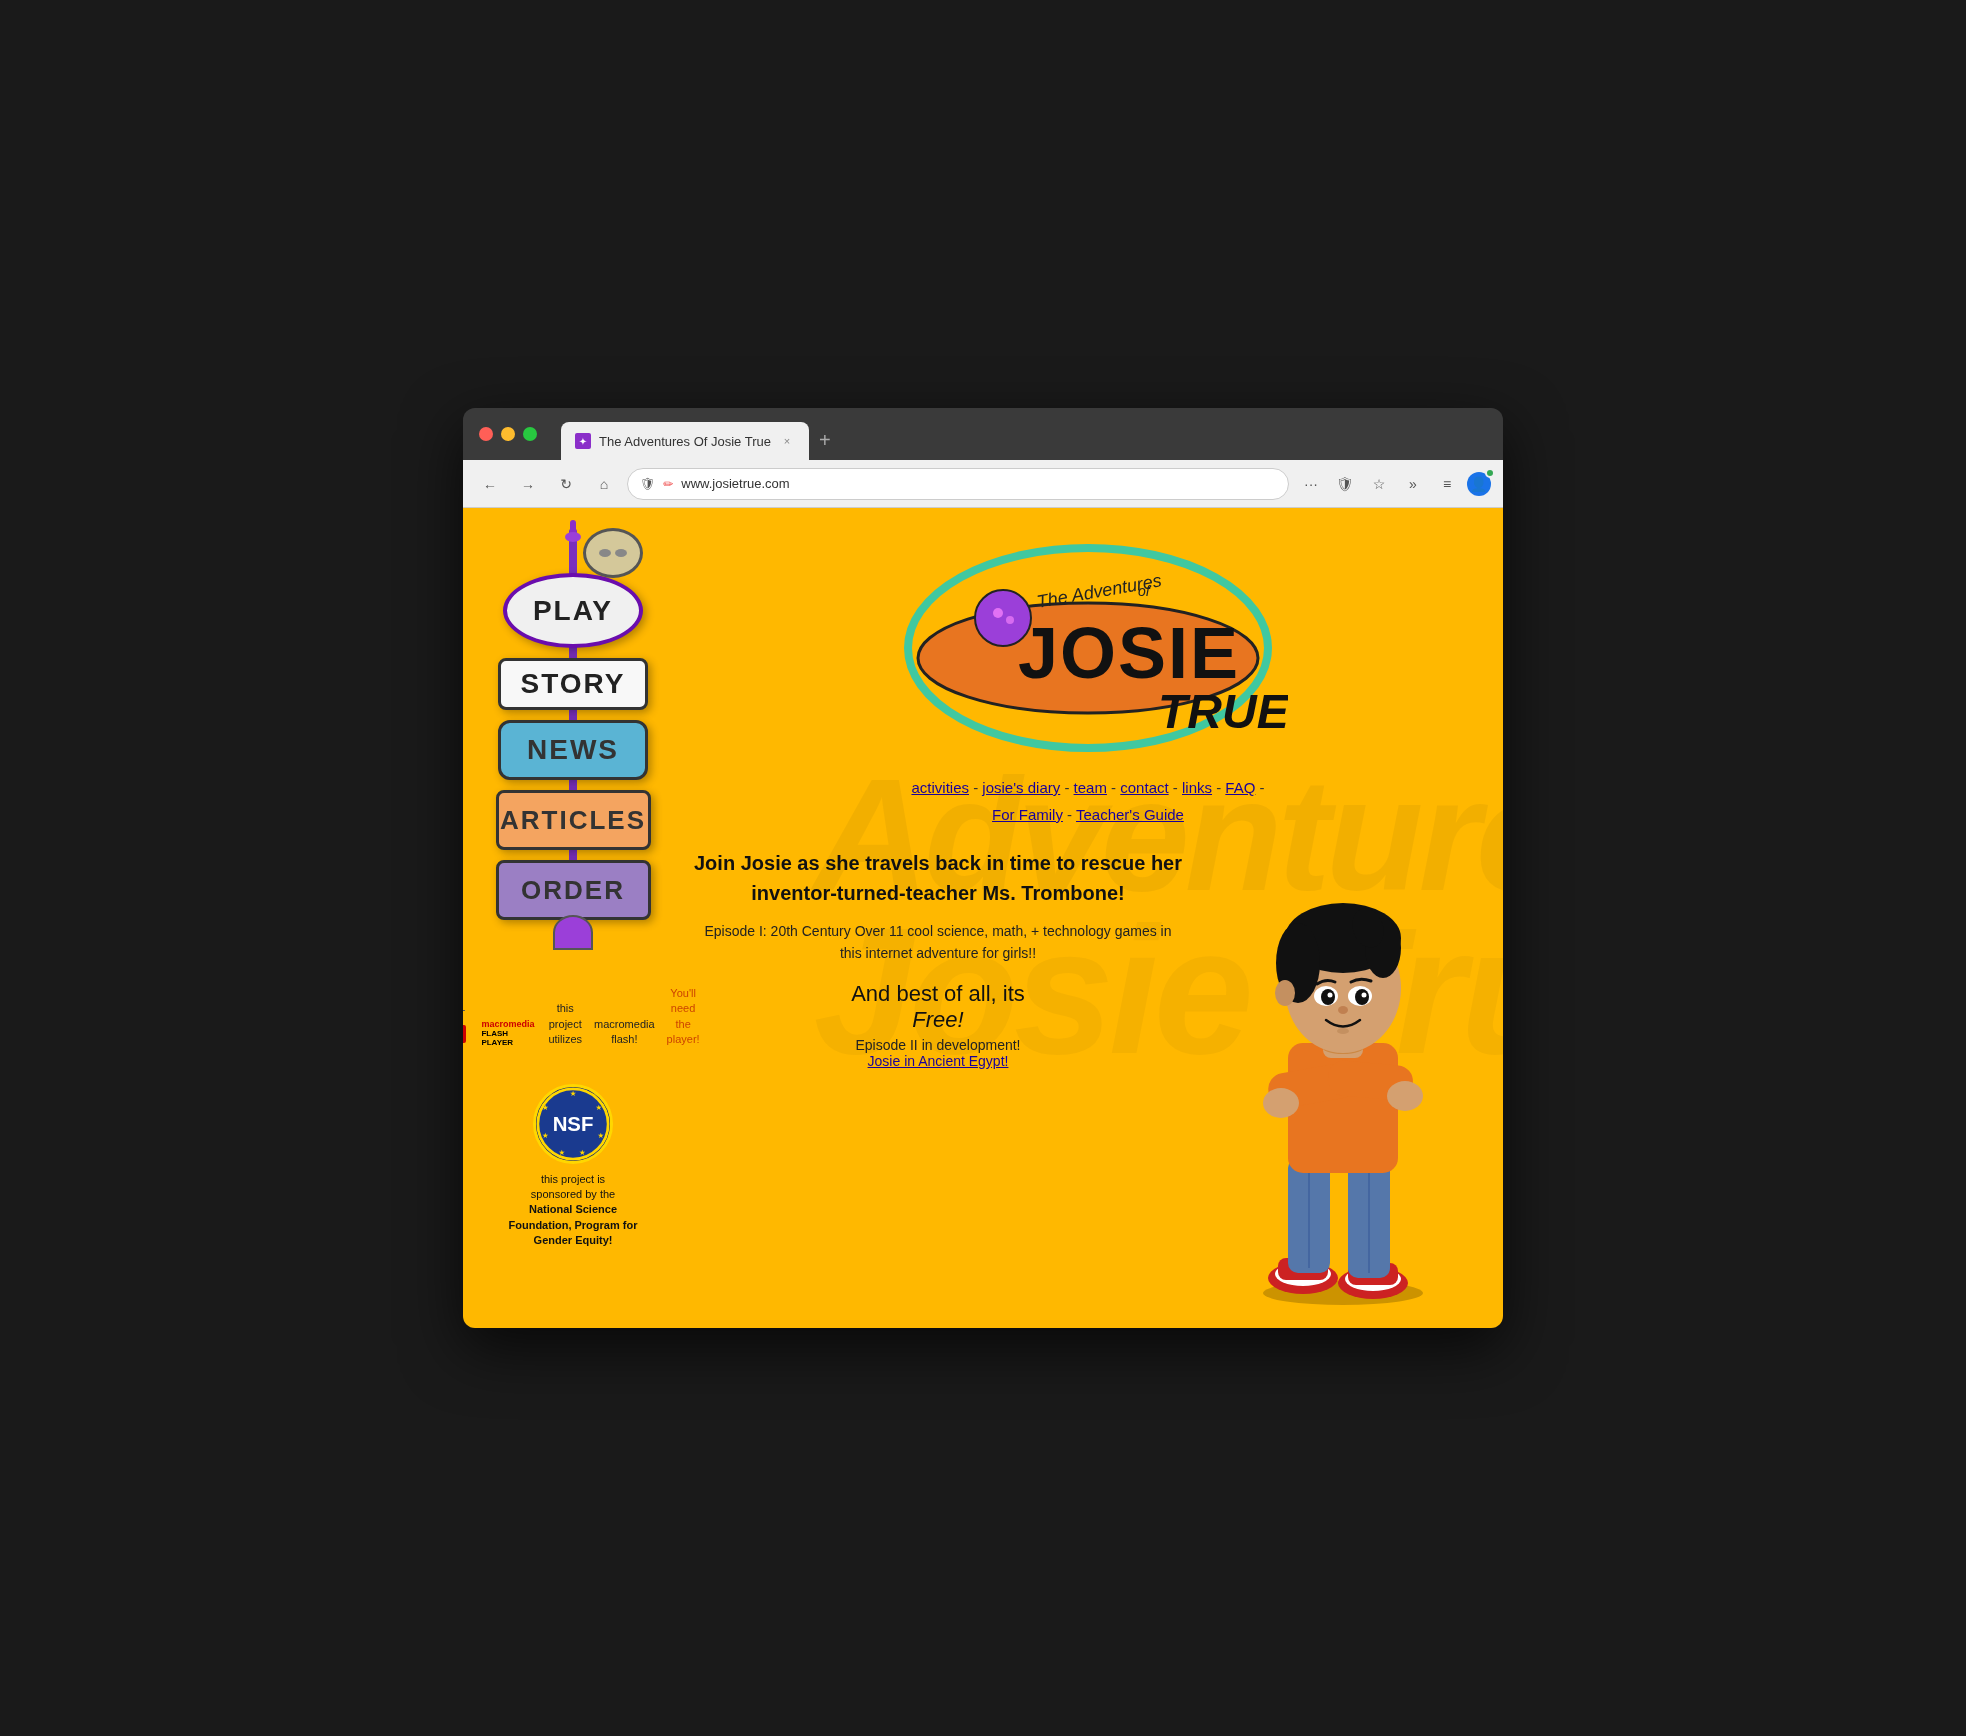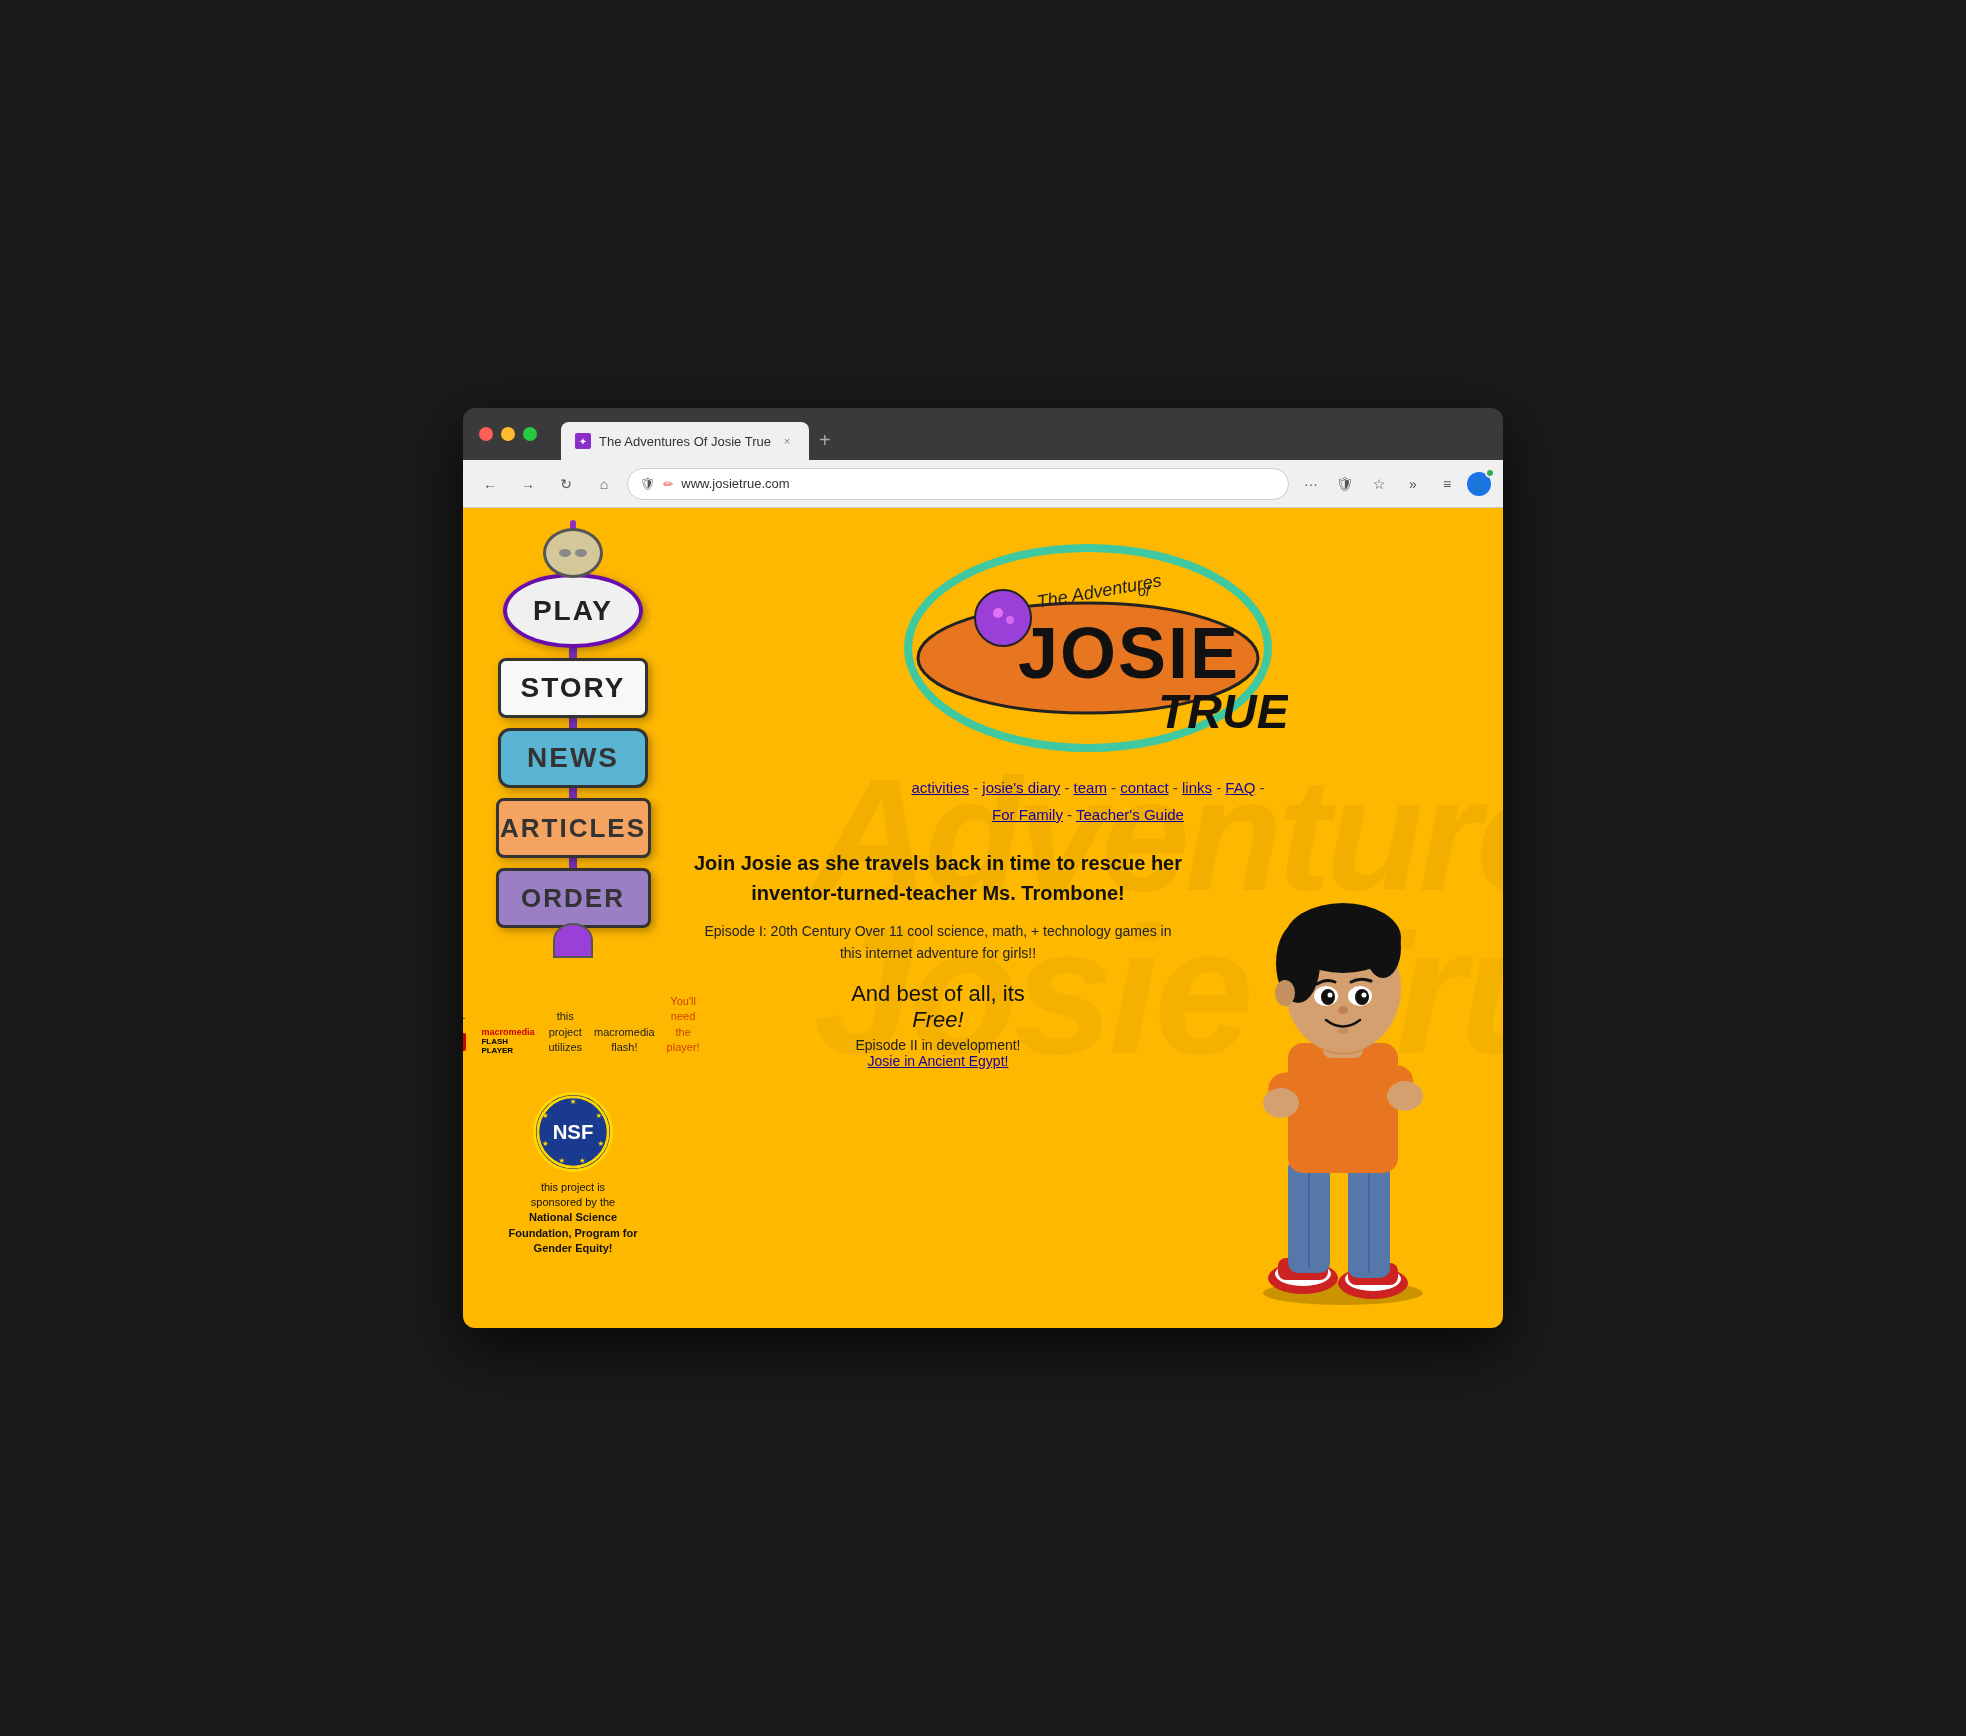--- a/index.html
+++ b/index.html
@@ -216,21 +216,21 @@
       color: #222;
       border: 4px solid #6a0dad;
       text-transform: uppercase;
       letter-spacing: 2px;
       position: relative;
       box-shadow: 3px 3px 8px rgba(0,0,0,0.3);
     }
 
     .btn-story {
       width: 150px;
-      height: 60px;
+      height: 52px;
       background: #f8f8f8;
       border-radius: 8px;
       display: flex;
       align-items: center;
       justify-content: center;
       font-size: 28px;
       font-weight: 900;
       font-family: 'Impact', 'Arial Black', sans-serif;
       color: #222;
       border: 3px solid #333;
@@ -547,21 +547,21 @@
     <div class="watermark">
       <span style="display:block; opacity:0.15; color:#b08000; font-family:Impact,sans-serif;">Adventures</span>
       <span style="display:block; opacity:0.12; color:#b08000; font-family:Impact,sans-serif; font-size:180px; margin-top:-40px;">Josie True</span>
     </div>
 
     <div class="sidebar">
       <div class="nav-stack">
 
         <div class="nav-btn-wrapper">
 
-          <div style="position:relative; display:flex; flex-direction:column; align-items:center;">
+          <div style="position:relative; display:flex; flex-direction:column; align-items:flex-end;">
 
             <div style="width:60px;height:50px;background:#d4c89a;border-radius:50%;border:3px solid #555;display:flex;align-items:center;justify-content:center;margin-bottom:-5px;position:relative;z-index:2;">
               <div style="width:12px;height:8px;background:#888;border-radius:50%;margin-right:4px;"></div>
               <div style="width:12px;height:8px;background:#888;border-radius:50%;"></div>
             </div>
 
             <div style="position:absolute;top:-8px;left:50%;transform:translateX(-50%);width:30px;height:20px;">
               <div style="width:6px;height:16px;background:#8b2fc9;margin:0 auto;border-radius:3px;"></div>
               <div style="width:16px;height:10px;background:#9b3fd9;border-radius:50%;margin:-4px auto 0;"></div>
             </div>

